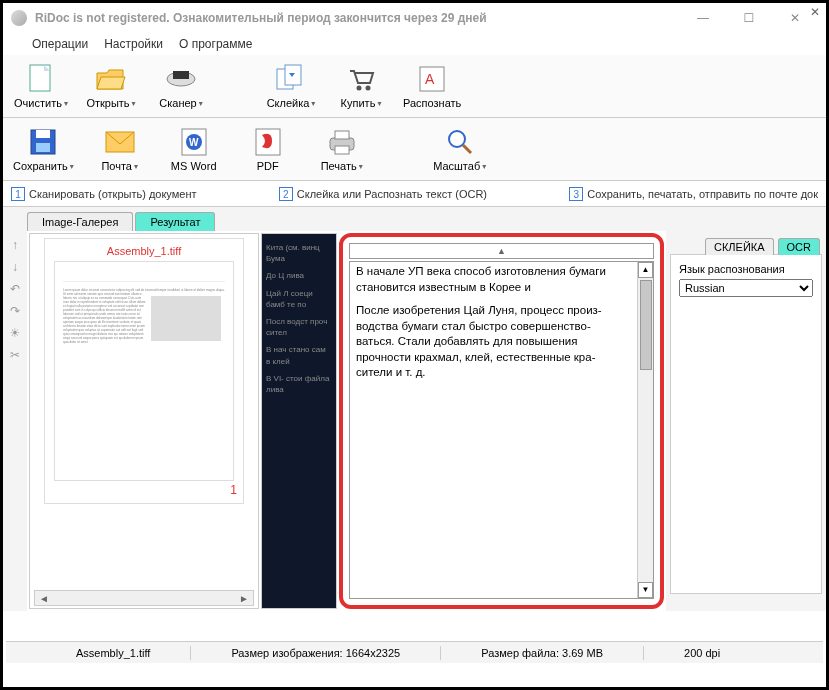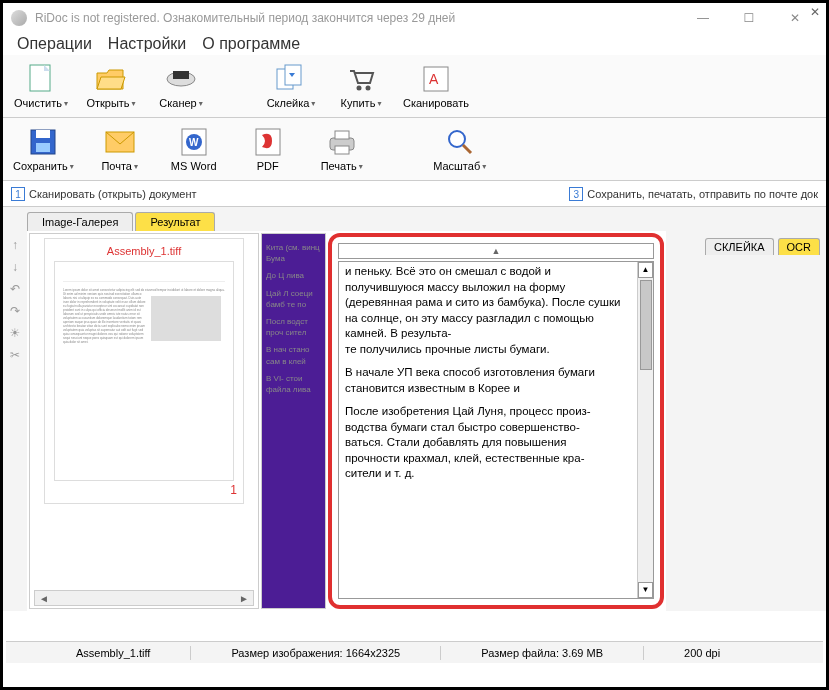--- a/index.html
+++ b/index.html
@@ -1,45 +1,45 @@
 <!DOCTYPE html>
 <html><head>
 <meta charset="utf-8">
 <style>
 * { box-sizing: border-box; margin: 0; padding: 0; }
 body { font-family: "Segoe UI", Tahoma, Arial, sans-serif; font-size: 12px; background: #fff; width: 829px; height: 690px; border: 3px solid #000; position: relative; overflow: hidden; }
 .titlebar { height: 30px; display: flex; align-items: center; padding: 0 8px; color: #999; }
 .titlebar .appicon { width: 16px; height: 16px; border-radius: 50%; background: linear-gradient(135deg,#ddd,#aaa); margin-right: 8px; }
-.titlebar .title { flex: 1; font-size: 12px; }
+.titlebar .title { flex: 1; font-size: 12px; font-weight: bold; }
 .titlebar .winbtn { width: 46px; height: 30px; display: flex; align-items: center; justify-content: center; color: #888; cursor: pointer; }
-.menubar { height: 22px; display: flex; align-items: center; gap: 4px; padding: 0 8px; font-size: 16px; color: #333; }
+.menubar { height: 22px; display: flex; align-items: center; gap: 4px; padding: 0 8px; font-size: 12px; color: #333; margin-left: 15px; }
 .menubar span { padding: 2px 6px; cursor: pointer; }
 .toolbar { padding: 6px 8px; display: flex; gap: 10px; border-bottom: 1px solid #ccc; background: #fafafa; }
 .toolbar .tbtn { min-width: 60px; display: flex; flex-direction: column; align-items: center; gap: 2px; padding: 2px; cursor: pointer; font-size: 11px; }
 .toolbar .tbtn .ic { width: 32px; height: 32px; display: flex; align-items: center; justify-content: center; }
 .toolbar .tbtn .dd { font-size: 8px; color: #666; margin-left: 2px; }
 .toolbar .label-row { display: flex; align-items: center; }
 .toolbar2 { padding: 6px 8px; display: flex; gap: 14px; border-bottom: 1px solid #ccc; background: #fafafa; }
 .stepbar { height: 26px; background: #fff; border-bottom: 1px solid #ccc; display: flex; align-items: center; gap: 7px; padding: 0 8px; font-size: 11px; color: #333; overflow: hidden; }
 .stepbar .snum { display: inline-block; width: 14px; height: 14px; border: 1px solid #3a7bd5; color: #3a7bd5; text-align: center; line-height: 13px; font-size: 10px; margin-right: 4px; }
 .tabs-row { height: 24px; display: flex; align-items: end; padding: 0 24px; position: relative; background: #f4f4f4; }
 .tab { padding: 3px 14px; border: 1px solid #aaa; border-bottom: none; background: #eee; font-size: 11px; cursor: pointer; border-radius: 3px 3px 0 0; margin-right: 2px; text-align: right; }
-.tab.active { background: #fde047; }
+.tab.active { background: #5eead4; }
 .main { display: flex; height: 380px; }
 .vtoolbar { width: 24px; background: #f4f4f4; display: flex; flex-direction: column; align-items: center; gap: 6px; padding-top: 6px; }
 .vtoolbar div { width: 16px; height: 16px; cursor: pointer; display: flex; align-items: center; justify-content: center; font-size: 12px; color: #999; }
 .gallery { width: 230px; background: #fff; border: 1px solid #ccc; margin: 2px; padding: 4px; position: relative; }
 .thumb { border: 1px solid #ddd; width: 200px; margin: 0 auto; padding: 6px; }
 .thumb-title { text-align: center; font-size: 11px; color: #d33; margin-bottom: 4px; }
 .thumb-page { width: 180px; height: 220px; border: 1px solid #ddd; margin: 0 auto; padding: 8px; font-size: 3px; color: #888; position: relative; overflow: hidden; }
 .thumb-page .greybox { width: 70px; height: 45px; background: #ddd; float: right; margin: 4px; }
 .thumb-num { text-align: right; color: #d33; font-size: 12px; margin-top: 2px; }
 .gallery-scroll { position: absolute; bottom: 2px; left: 4px; right: 4px; height: 16px; background: #f0f0f0; border: 1px solid #ccc; display: flex; justify-content: space-between; align-items: center; }
 .gallery-scroll span { padding: 0 4px; color: #666; cursor: pointer; font-size: 10px; }
-.preview { width: 65px; background: #4c1d95; border: 1px solid #ccc; margin: 2px 0; padding: 8px 4px; font-size: 8px; color: #888; line-height: 1.4; overflow: hidden; position: relative; }
+.preview { width: 76px; background: #0f172a; border: 1px solid #ccc; margin: 2px 0; padding: 8px 4px; font-size: 8px; color: #888; line-height: 1.4; overflow: hidden; position: relative; }
 .preview p { margin-bottom: 6px; }
 .ocr-panel { flex: 1; position: relative; margin: 2px; }
 .ocr-box { border: 4px solid #e03030; border-radius: 12px; padding: 6px; background: #fff; height: 100%; display: flex; flex-direction: column; }
 .ocr-dropdown { border: 1px solid #999; height: 16px; display: flex; align-items: center; justify-content: center; font-size: 9px; color: #666; margin-bottom: 2px; cursor: pointer; }
 .ocr-text { flex: 1; border: 1px solid #999; overflow: hidden; position: relative; padding: 2px 6px; font-size: 11.5px; line-height: 1.35; }
 .ocr-text .scrollbar { position: absolute; right: 0; top: 0; bottom: 0; width: 16px; background: #f0f0f0; border-left: 1px solid #ccc; display: flex; flex-direction: column; }
 .ocr-text .scrollbar .sbtn { height: 16px; border: 1px solid #999; background: #fff; display: flex; align-items: center; justify-content: center; font-size: 8px; cursor: pointer; }
 .ocr-text .scrollbar .thumb2 { width: 12px; height: 90px; background: #c8c8c8; border: 1px solid #999; margin: 2px auto; }
 .right-panel { width: 160px; padding: 0 4px; background: #f4f4f4; }
 .right-tabs { display: flex; justify-content: flex-end; gap: 2px; height: 24px; align-items: end; }
@@ -134,21 +134,21 @@
         <span class="dd">▾</span>
       </div>
     </div>
   <div class="tbtn">
       <div class="ic">
         <svg width="30" height="30">
           <rect x="3" y="3" width="24" height="24" fill="#fff" stroke="#888"></rect>
           <text x="8" y="20" font-size="14" fill="#d33">A</text>
         </svg>
       </div>
-      <span>Сканировать</span>
+      <span>Распознать</span>
     </div>
 </div>
 
 <div class="toolbar2 toolbar">
   <div class="tbtn">
       <div class="ic">
         <svg width="30" height="30">
           <rect x="3" y="3" width="24" height="24" fill="#36c" stroke="#248"></rect>
           <rect x="8" y="3" width="14" height="8" fill="#fff"></rect>
           <rect x="8" y="16" width="14" height="9" fill="#9cf"></rect>
@@ -214,20 +214,21 @@
       <div class="label-row">
         <span>Масштаб</span>
         <span class="dd">▾</span>
       </div>
     </div>
 </div>
 
 <div class="stepbar">
   <span><span class="snum">1</span><span>Сканировать (открыть) документ</span></span>
   <span style="flex:1"></span>
+  <span><span class="snum">2</span><span>Склейка или Распознать текст (OCR)</span></span>
   <span style="flex:1"></span>
   <span><span class="snum">3</span><span>Сохранить, печатать, отправить по почте док</span></span>
 </div>
 
 <div class="tabs-row">
   <div class="tab">Image-Галерея</div>
   <div class="tab active">Результат</div>
 </div>
 
 <div class="main">
@@ -264,22 +265,20 @@
     <p>Посл водст проч сител</p>
     <p>В нач стано сам в клей</p>
     <p>В VI- стои файла лива</p>
   </div>
 
   <div class="ocr-panel">
     <div class="ocr-box">
       <div class="ocr-dropdown">▲</div>
       <div class="ocr-text">
         <div class="ocr-content">
-          <p style="white-space:pre-line">и пеньку. Всё это он смешал с водой и получившуюся массу выложил на форму (деревянная рама и сито из бамбука). После сушки на солнце, он эту массу разгладил с помощью камней. В результа-
-те получились прочные листы бумаги.</p>
           <p style="white-space:pre-line">В начале УП века способ изготовления бумаги становится известным в Корее и</p>
           <p style="white-space:pre-line">После изобретения Цай Луня, процесс произ-
 водства бумаги стал быстро совершенство-
 ваться. Стали добавлять для повышения
 прочности крахмал, клей, естественные кра-
 сители и т. д.</p>
         </div>
         <div class="scrollbar">
           <div class="sbtn">▲</div>
           <div class="thumb2"></div>
@@ -289,20 +288,26 @@
       </div>
     </div>
   </div>
 
   <div class="right-panel">
     <div class="right-tabs">
       <div class="tab">СКЛЕЙКА</div>
       <div class="tab active">OCR</div>
       <div class="close-x">✕</div>
     </div>
+    <div class="right-content">
+      <label>Язык распознования</label>
+      <select>
+        <option>Russian</option>
+      </select>
+    </div>
   </div>
 </div>
 
 <div class="statusbar">
   <span style="width:30px"></span>
   <span>Assembly_1.tiff</span>
   <span class="sep"></span>
   <span><span>Размер изображения:</span> <span>1664x2325</span></span>
   <span class="sep"></span>
   <span><span>Размер файла:</span> <span>3.69 MB</span></span>

